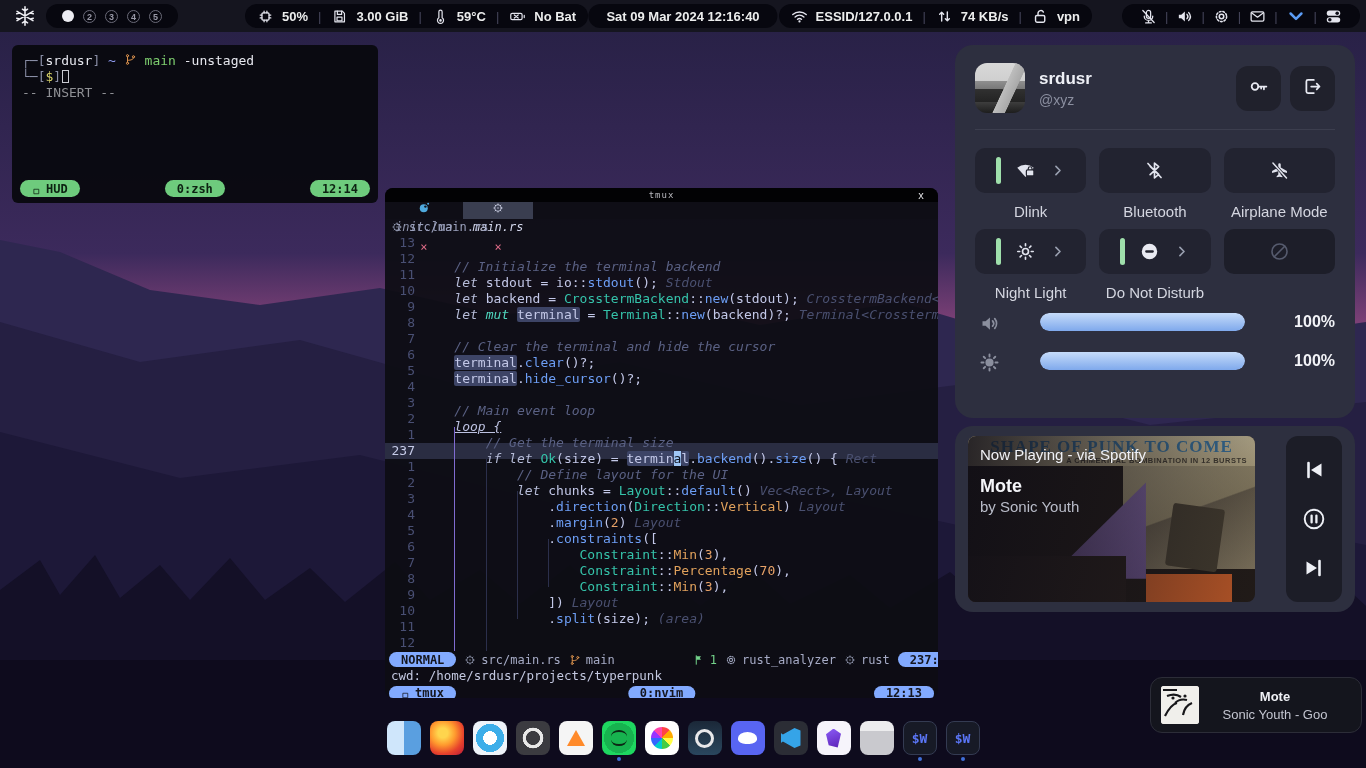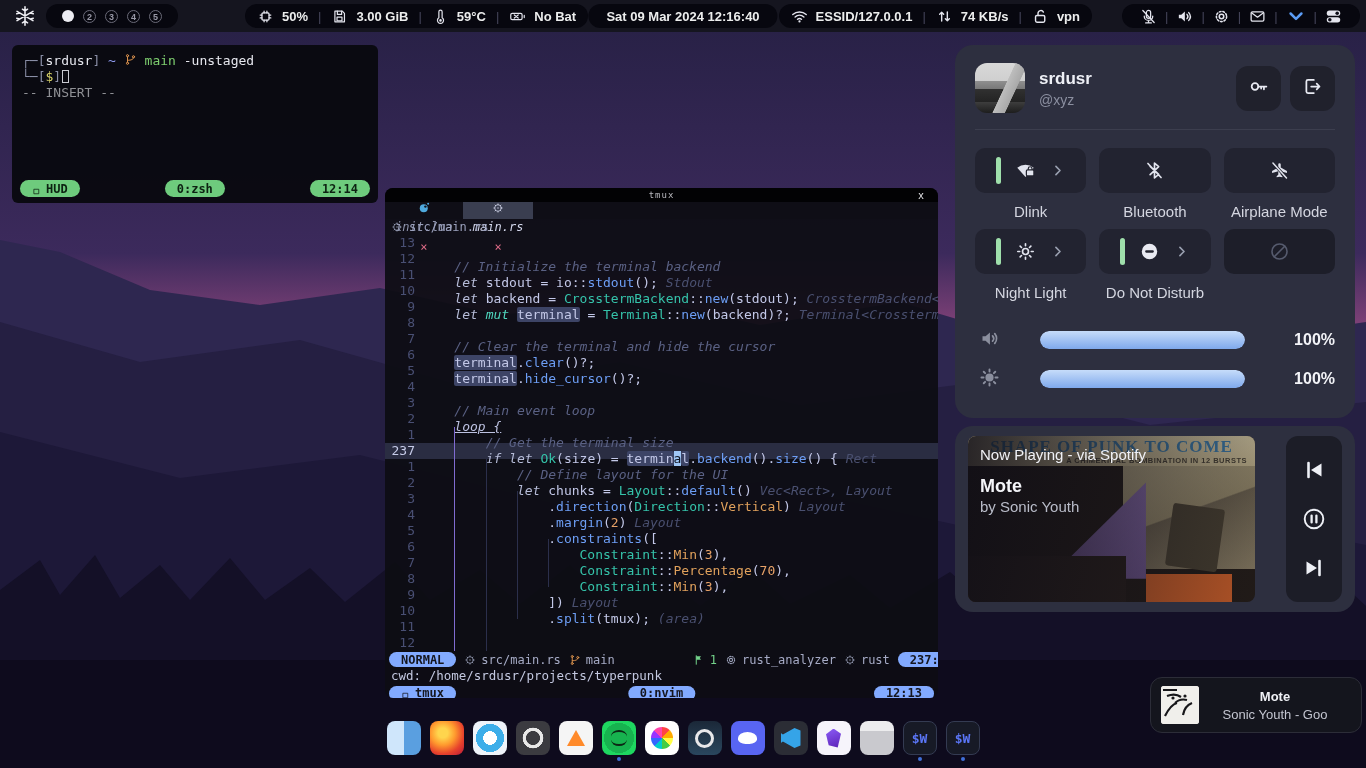--- a/index.html
+++ b/index.html
@@ -105,21 +105,21 @@
   .tbtn{width:100%;height:45px;border-radius:10px;background:#222330;display:flex;align-items:center;
     justify-content:center;gap:14px;padding:0 12px;}
   .tbtn.dim{background:#1d1e29;color:#5a5f72;}
   .tbar{width:5px;height:27px;border-radius:3px;background:#9fdfab;flex:none;}
   .tic{width:21px;height:21px;color:#e2e4ee;}
   .tbtn.dim .tic{color:#565b6e;}
   .tic svg{width:100%;height:100%;}
   .tch{width:15px;height:15px;color:#9aa0b0;}
   .tch svg{width:100%;height:100%;}
   .tlabel{font-size:15px;color:#d4d6e0;height:36px;display:flex;align-items:center;}
-  .srow{display:flex;align-items:flex-end;margin-top:3px;height:36px;gap:22px;}
+  .srow{display:flex;align-items:flex-start;margin-top:3px;height:36px;gap:22px;}
   .sl-ic{width:21px;height:21px;color:#8b8f9e;flex:none;margin-left:4px;}
   .sl-ic svg{width:100%;height:100%;}
   .sl-track{flex:1;height:18px;border-radius:10px;background:#3a3c4c;margin:0 16px 0 18px;overflow:hidden;
     box-shadow:inset 0 0 0 1px #454759;}
   .sl-fill{height:100%;border-radius:10px;background:linear-gradient(180deg,#c6dcfa,#7fa9ec);}
   .sl-val{width:52px;text-align:right;font-size:16px;font-weight:bold;color:#f2f3f7;}
   
   .panel2{position:absolute;left:955px;top:426px;width:400px;height:186px;background:#2d2f3f;
     border-radius:18px;z-index:10;padding:10px 13px;display:flex;gap:31px;}
   .art{position:relative;flex:1;border-radius:8px;overflow:hidden;background:#241d18;}
@@ -382,21 +382,21 @@
           <div class="code-line current"><span class="lnum">237</span><span class="ltext"><span class="tk-v">        </span><span class="tk-k">if let </span><span class="tk-t">Ok</span><span class="tk-v">(size) = </span><span class="tk-H">termin</span><span class="tk-C">a</span><span class="tk-H">l</span><span class="tk-v">.</span><span class="tk-f">backend</span><span class="tk-v">().</span><span class="tk-f">size</span><span class="tk-v">() {</span><span class="tk-h"> Rect</span></span></div>
           <div class="code-line"><span class="lnum">1</span><span class="ltext"><span class="tk-v">            </span><span class="tk-c">// Define layout for the UI</span></span></div>
           <div class="code-line"><span class="lnum">2</span><span class="ltext"><span class="tk-v">            </span><span class="tk-k">let </span><span class="tk-v">chunks = </span><span class="tk-t">Layout</span><span class="tk-v">::</span><span class="tk-f">default</span><span class="tk-v">()</span><span class="tk-h"> Vec&lt;Rect&gt;, Layout</span></span></div>
           <div class="code-line"><span class="lnum">3</span><span class="ltext"><span class="tk-v">                .</span><span class="tk-f">direction</span><span class="tk-v">(</span><span class="tk-t">Direction</span><span class="tk-v">::</span><span class="tk-e">Vertical</span><span class="tk-v">)</span><span class="tk-h"> Layout</span></span></div>
           <div class="code-line"><span class="lnum">4</span><span class="ltext"><span class="tk-v">                .</span><span class="tk-f">margin</span><span class="tk-v">(</span><span class="tk-n">2</span><span class="tk-v">)</span><span class="tk-h"> Layout</span></span></div>
           <div class="code-line"><span class="lnum">5</span><span class="ltext"><span class="tk-v">                .</span><span class="tk-f">constraints</span><span class="tk-v">([</span></span></div>
           <div class="code-line"><span class="lnum">6</span><span class="ltext"><span class="tk-v">                    </span><span class="tk-t">Constraint</span><span class="tk-v">::</span><span class="tk-e">Min</span><span class="tk-v">(</span><span class="tk-n">3</span><span class="tk-v">),</span></span></div>
           <div class="code-line"><span class="lnum">7</span><span class="ltext"><span class="tk-v">                    </span><span class="tk-t">Constraint</span><span class="tk-v">::</span><span class="tk-e">Percentage</span><span class="tk-v">(</span><span class="tk-n">70</span><span class="tk-v">),</span></span></div>
           <div class="code-line"><span class="lnum">8</span><span class="ltext"><span class="tk-v">                    </span><span class="tk-t">Constraint</span><span class="tk-v">::</span><span class="tk-e">Min</span><span class="tk-v">(</span><span class="tk-n">3</span><span class="tk-v">),</span></span></div>
           <div class="code-line"><span class="lnum">9</span><span class="ltext"><span class="tk-v">                ])</span><span class="tk-h"> Layout</span></span></div>
-          <div class="code-line"><span class="lnum">10</span><span class="ltext"><span class="tk-v">                .</span><span class="tk-f">split</span><span class="tk-v">(tmux);</span><span class="tk-h"> (area)</span></span></div>
+          <div class="code-line"><span class="lnum">10</span><span class="ltext"><span class="tk-v">                .</span><span class="tk-f">split</span><span class="tk-v">(size);</span><span class="tk-h"> (area)</span></span></div>
           <div class="code-line"><span class="lnum">11</span><span class="ltext"></span></div>
           <div class="code-line"><span class="lnum">12</span></div>
         </div>
     </div>
     <div class="stline">
       <span class="bpill">NORMAL</span>
       <span class="st-it">
         <span class="st-ic"><svg viewBox="0 0 24 24" fill="none" stroke="currentColor" stroke-width="1.5" stroke-linecap="round" stroke-linejoin="round">
               <circle cx="12" cy="12" r="6.6"></circle>
               <circle cx="12" cy="12" r="1.4" fill="currentColor" stroke="none"></circle>

